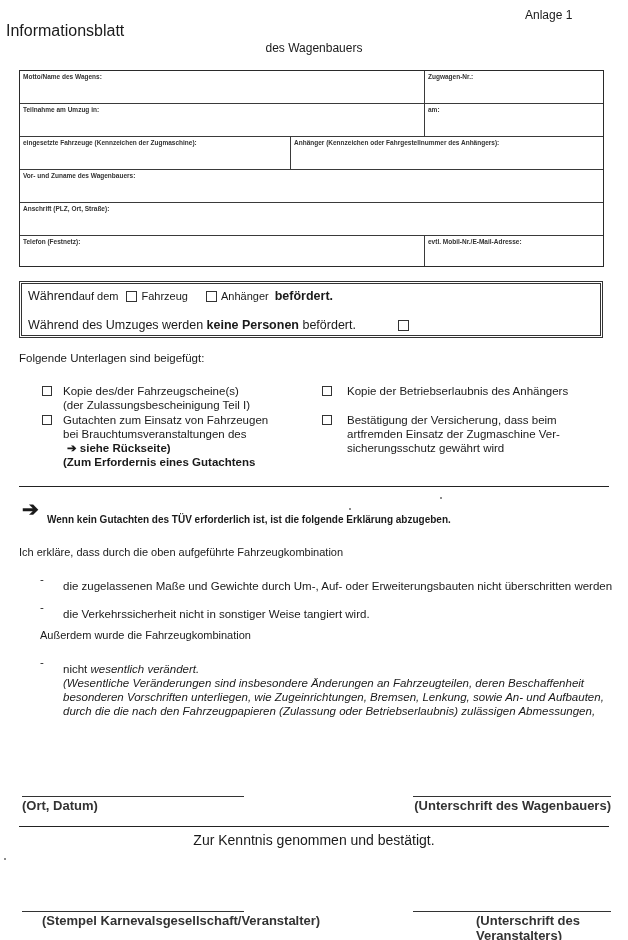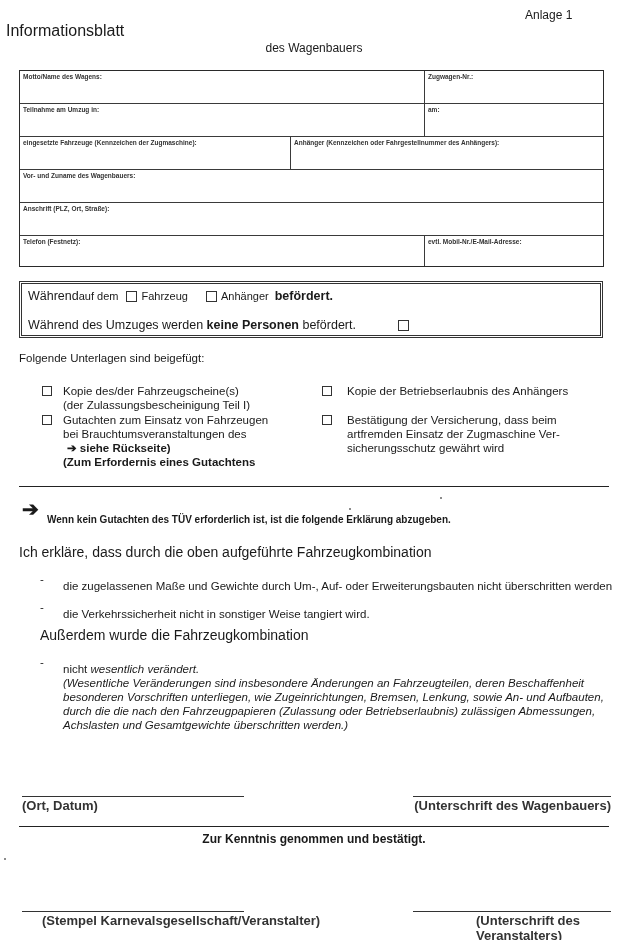--- a/index.html
+++ b/index.html
@@ -36,28 +36,28 @@
 
   .intro { left: 19px; top: 352px; font-size: 11.5px; }
 
   .doc-item { font-size: 11.5px; line-height: 14px; }
   .doc-cb { display: inline-block; width: 10px; height: 10px; border: 1.2px solid #333; box-sizing: border-box; }
 
   .rule { left: 19px; width: 590px; height: 0; border-top: 1.6px solid #222; }
 
   .arrow { left: 22px; top: 497px; font-size: 20px; font-weight: bold; }
   .note { left: 47px; top: 514px; font-size: 10px; font-weight: bold; }
-  .para { font-size: 14px; line-height: 14px; }
+  .para { font-size: 11px; line-height: 14px; }
   .dash { left: 40px; font-size: 11.5px; }
   .bullet-text { left: 63px; font-size: 11.5px; line-height: 14px; margin-top: 6px; }
   .italic { font-style: italic; }
 
   .sig-line { height: 0; border-top: 1px solid #333; }
   .sig-label { font-size: 13px; font-weight: bold; color: #333; }
-  .confirm { left: 0; width: 628px; top: 832px; text-align: center; font-size: 12px; font-weight: bold; }
+  .confirm { left: 0; width: 628px; top: 832px; text-align: center; font-size: 14px; font-weight: normal; }
   .speck { width: 1.5px; height: 1.5px; background: #777; border-radius: 50%; }
 </style>
 </head>
 <body>
 
 <div class="abs annex">Anlage 1</div>
 <div class="abs title">Informationsblatt</div>
 <div class="abs subtitle">des Wagenbauers</div>
 
 <div class="abs form-table">
@@ -171,21 +171,20 @@
 <div class="abs para" style="left:40px; top:628px">Außerdem wurde die Fahrzeugkombination</div>
 
 <div class="abs dash" style="top:656px">-</div>
 <div class="abs bullet-text" style="top:656px; width:548px">
   <div>
     <span style="white-space:pre">nicht </span><span class="italic">wesentlich verändert.</span>
   </div>
   <div class="italic" style="text-align:justify">(Wesentliche Veränderungen sind insbesondere Änderungen an Fahrzeugteilen, deren Beschaffenheit</div>
   <div class="italic">besonderen Vorschriften unterliegen, wie Zugeinrichtungen, Bremsen, Lenkung, sowie An- und Aufbauten,</div>
   <div class="italic">durch die die nach den Fahrzeugpapieren (Zulassung oder Betriebserlaubnis) zulässigen Abmessungen,</div>
-  <div class="italic">Achslasten und Gesamtgewichte überschritten werden.)</div>
 </div>
 
 <div class="abs sig-line" style="left:22px; top:796px; width:222px"></div>
 <div class="abs sig-label" style="left:22px; top:798px">(Ort, Datum)</div>
 
 <div class="abs sig-line" style="left:413px; top:796px; width:198px"></div>
 <div class="abs sig-label" style="left:413px; top:798px; width:198px; text-align:right">(Unterschrift des Wagenbauers)</div>
 
 <div class="abs rule" style="top:826px"></div>
 <div class="abs confirm">Zur Kenntnis genommen und bestätigt.</div>

